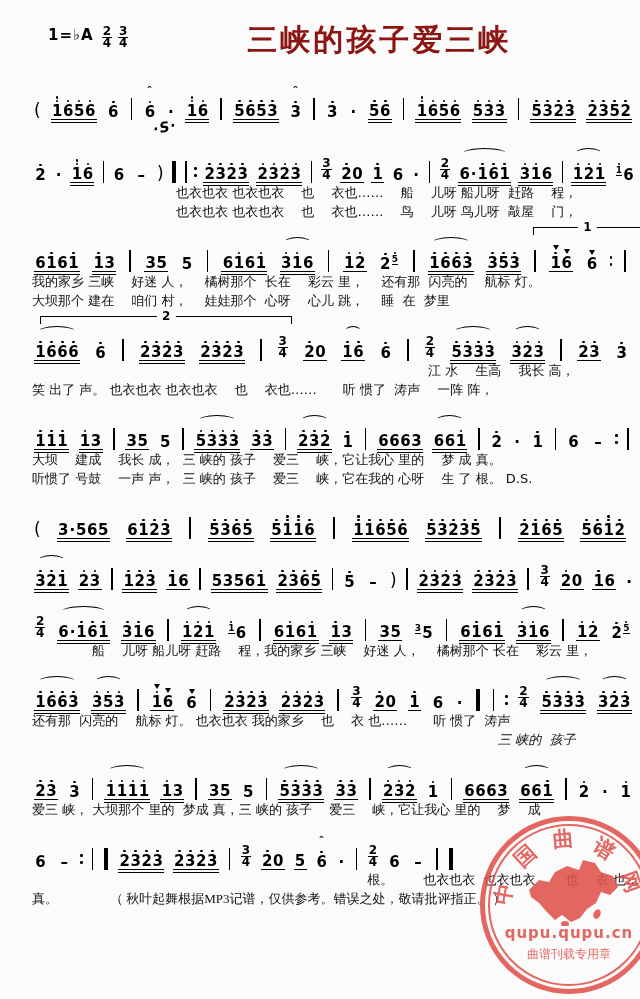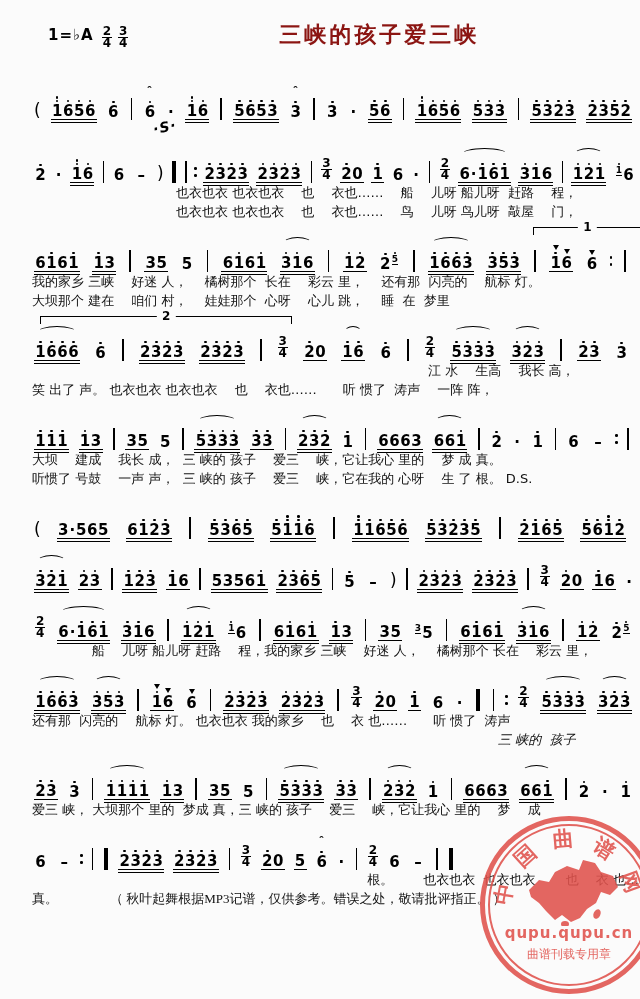--- a/index.html
+++ b/index.html
@@ -4,21 +4,21 @@
 <style>
   html,body{margin:0;padding:0;background:#e8e8e8;}
   #page{position:relative;width:640px;height:999px;background:#fbfbfb;margin:0 auto;
         overflow:hidden;font-family:"DejaVu Sans",sans-serif;color:#000;padding-left:20px;}
   
   #hdr{display:flex;align-items:flex-start;padding:26px 0 0 28px;height:46px;}
   #keysig{font-size:15px;font-weight:bold;letter-spacing:1px;}
   #meters{display:inline-flex;gap:6px;margin-left:8px;}
   .frac{display:inline-flex;flex-direction:column;align-items:center;font-size:12px;font-weight:bold;line-height:11px;}
   .frac .fn{border-bottom:1.3px solid #000;padding:0 1px;}
-  #title{flex:1;text-align:center;font-size:22px;font-weight:bold;letter-spacing:3px;
+  #title{flex:1;text-align:center;font-size:30px;font-weight:bold;letter-spacing:3px;
          margin:-6px 60px 0 30px;white-space:nowrap;}
   
   #score{padding:2px 8px 0 8px;}
   .sysline{position:relative;margin-bottom:5px;}
   .notes-row{display:flex;justify-content:space-between;align-items:flex-end;
              padding:15px 4px 0 4px;min-height:31px;}
   .grp{display:inline-flex;position:relative;padding:0 1px;margin:0 2px;align-items:flex-end;}
   .grp.u1{border-bottom:1.6px solid #000;}
   .grp.u2{border-bottom:1.6px solid #000;}
   .grp.u2::after{content:"";position:absolute;left:0;right:0;bottom:-4px;border-top:1.6px solid #000;}

